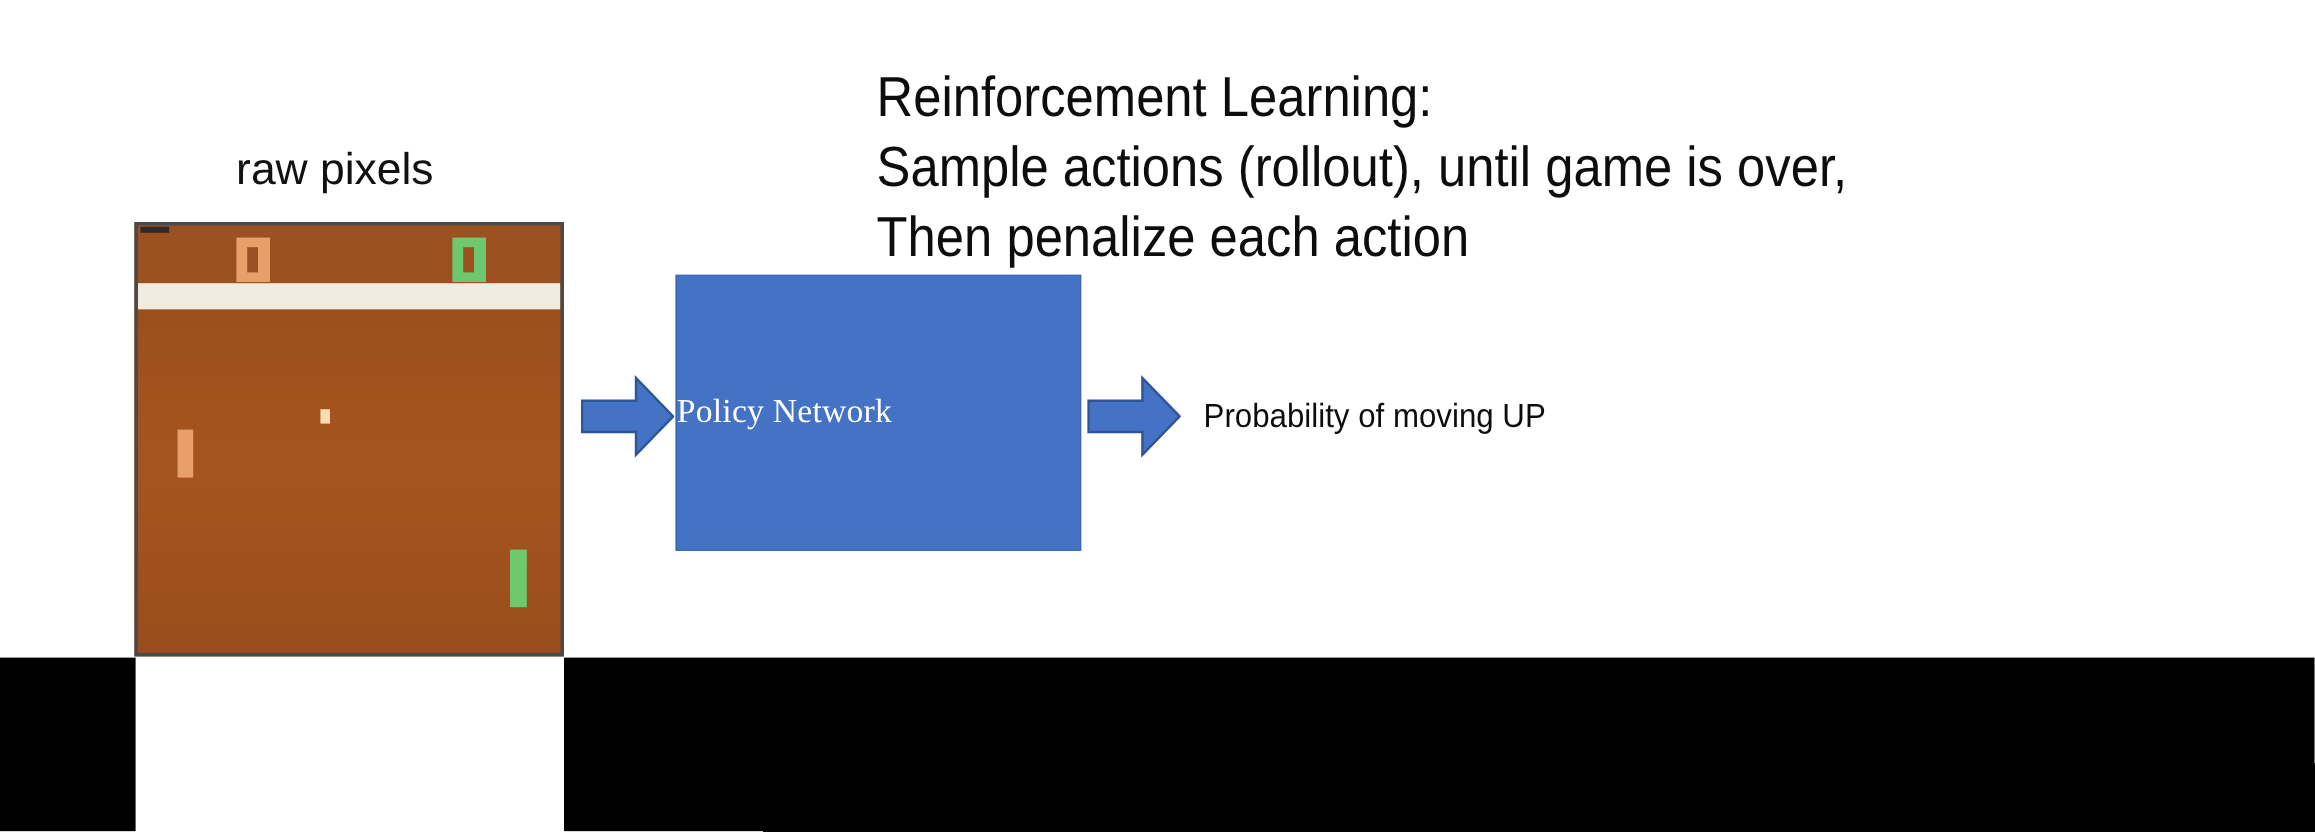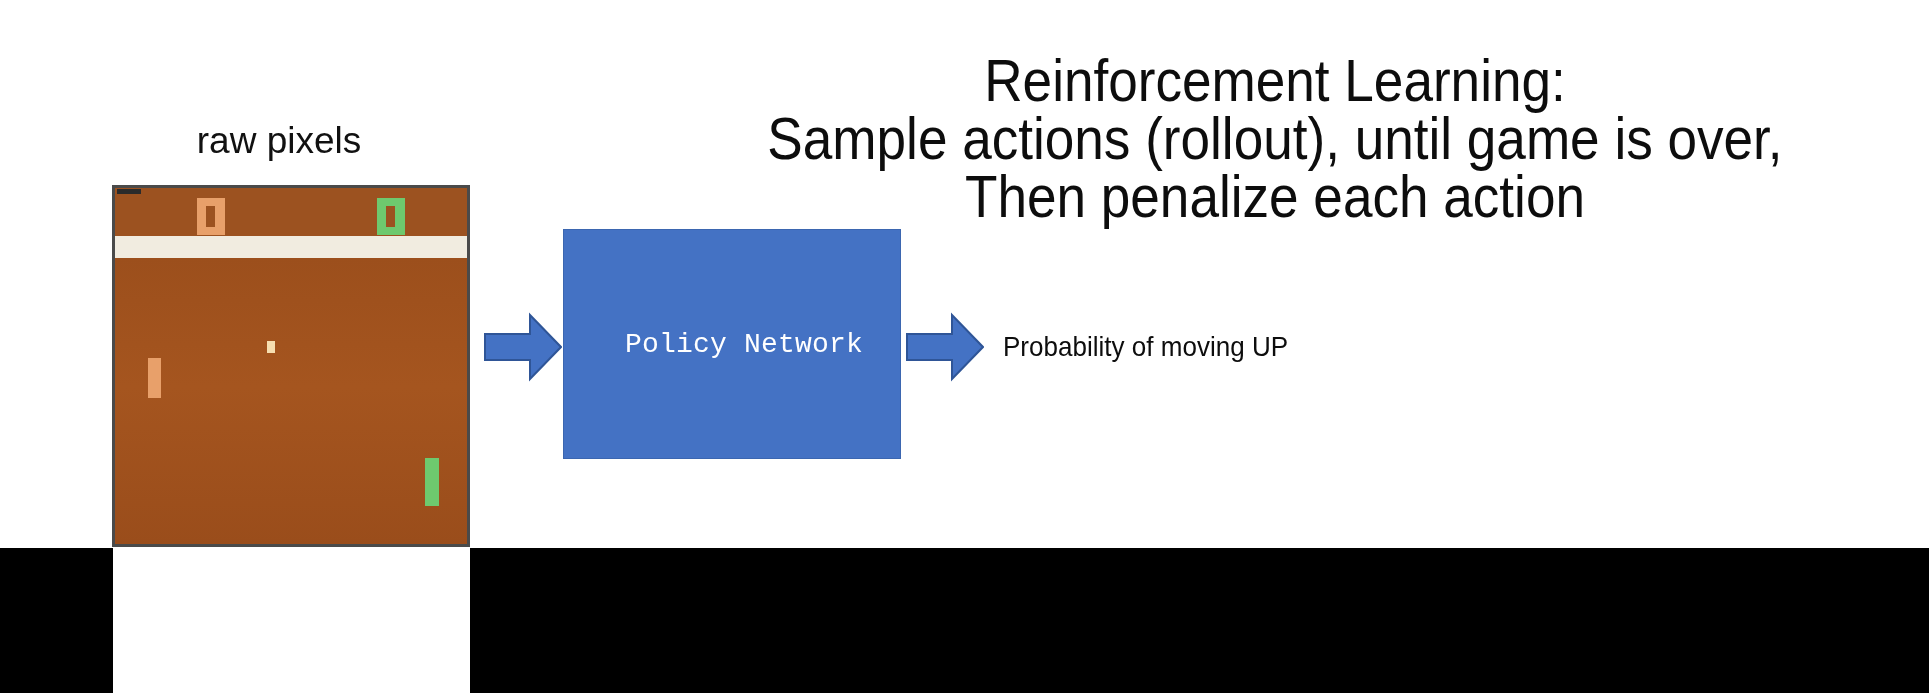--- a/index.html
+++ b/index.html
@@ -141,26 +141,24 @@
     background: #4472c4;
     border: 1px solid #3b66b0;
     box-sizing: border-box;
   }
   #policy-network-label {
     position: absolute;
     left: 0;
     top: 50%;
     transform: translateY(-50%);
     width: 100%;
-    text-align: center;
     color: #ffffff;
-    font-family: Liberation Mono, monospace;
+    font-family: Liberation Serif, serif;
     font-size: 28px;
     letter-spacing: 0.2px;
-    margin-left: 12px;
   }
 
   
   #output-label {
     position: absolute;
     left: 1003px;
     top: 331px;
     font-family: "Liberation Sans", sans-serif;
     font-size: 28px;
     color: #0d0d0d;
@@ -168,24 +166,24 @@
     transform: scaleX(0.93);
     transform-origin: left center;
   }
 
   
   #title-block {
     position: absolute;
     left: 670px;
     top: 52px;
     width: 1210px;
-    text-align: center;
+    text-align: left;
     color: #0d0d0d;
     font-family: "Liberation Sans", sans-serif;
-    font-size: 59px;
+    font-size: 47px;
     line-height: 58px;
     white-space: nowrap;
   }
   #title-block .title-line {
     display: block;
     transform: scaleX(0.9);
   }
 </style>
 </head>
 <body>

